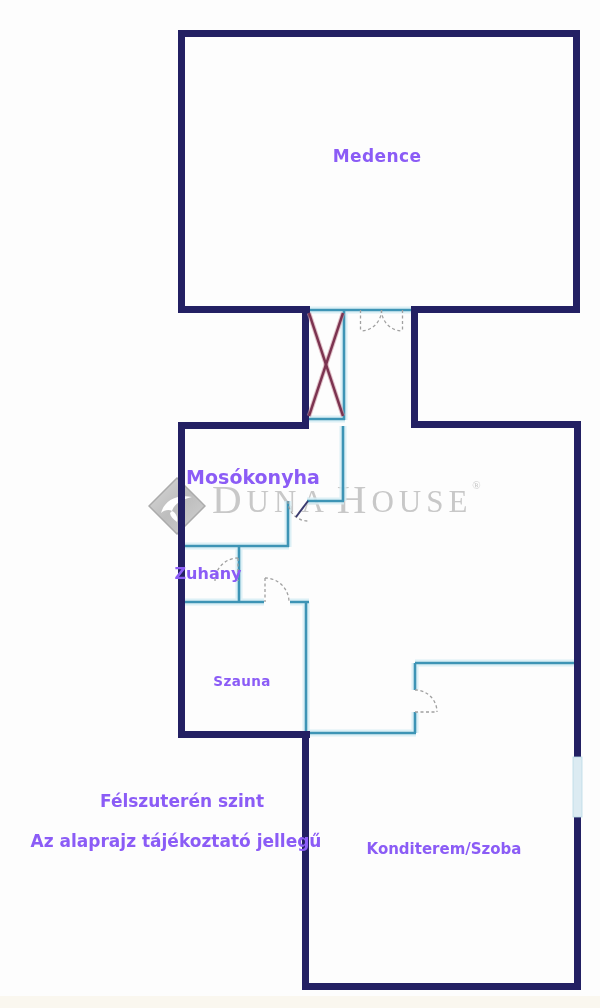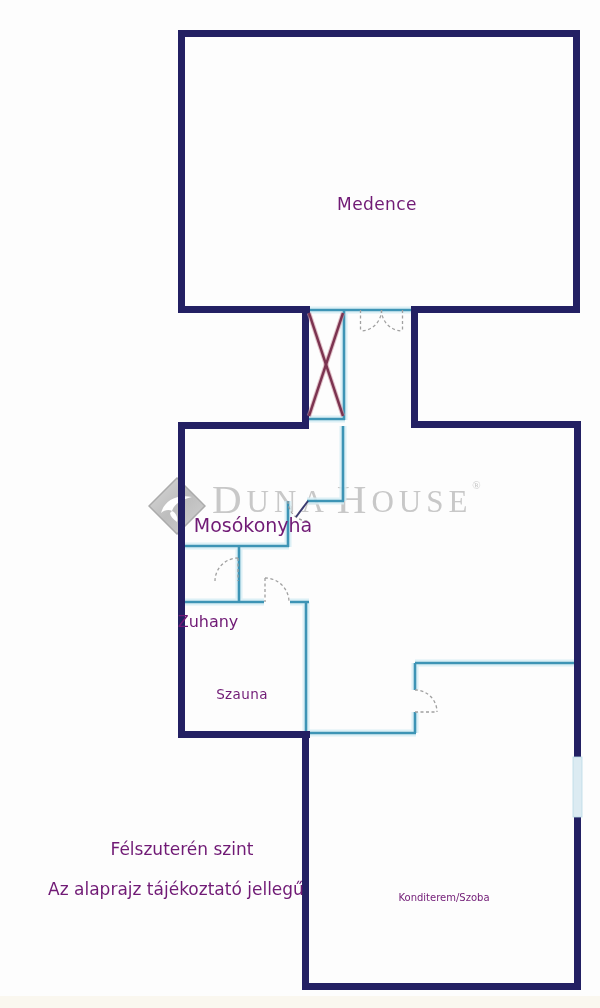--- a/index.html
+++ b/index.html
@@ -4,27 +4,27 @@
 <style>
   html,body{margin:0;padding:0;background:#ffffff;}
   .stage{
     position:relative;width:600px;height:1008px;overflow:hidden;
     background:#fdfdfd;
     font-family:"DejaVu Sans","Liberation Sans",sans-serif;
   }
   .plan-svg{position:absolute;left:0;top:0;z-index:2;}
   .room-label{
     position:absolute;z-index:3;transform:translate(-50%,-50%);
-    color:#701a75;font-weight:normal;white-space:nowrap;margin-top:48px;
+    color:#8b5cf6;font-weight:bold;white-space:nowrap;
   }
   .lbl-medence{left:377px;top:156px;font-size:17px;letter-spacing:.4px;}
   .lbl-mosokonyha{left:253px;top:477px;font-size:19px;}
   .lbl-zuhany{left:208px;top:573px;font-size:16px;}
-  .lbl-szauna{left:242px;top:646px;font-size:13.5px;letter-spacing:.4px;}
-  .lbl-konditerem{left:444px;top:849px;font-size:10px;}
+  .lbl-szauna{left:242px;top:681px;font-size:13.5px;letter-spacing:.4px;}
+  .lbl-konditerem{left:444px;top:849px;font-size:15px;}
   .lbl-floor{left:182px;top:801px;font-size:17px;}
   .lbl-disclaimer{left:176px;top:841px;font-size:17px;}
   .watermark{
     position:absolute;left:148px;top:477px;z-index:1;
     display:flex;align-items:flex-start;
     color:#c8c8c8;
     font-family:"Liberation Serif","DejaVu Serif",serif;
     user-select:none;
   }
   .wm-diamond{width:58px;height:58px;flex:0 0 auto;margin-right:6px;}

